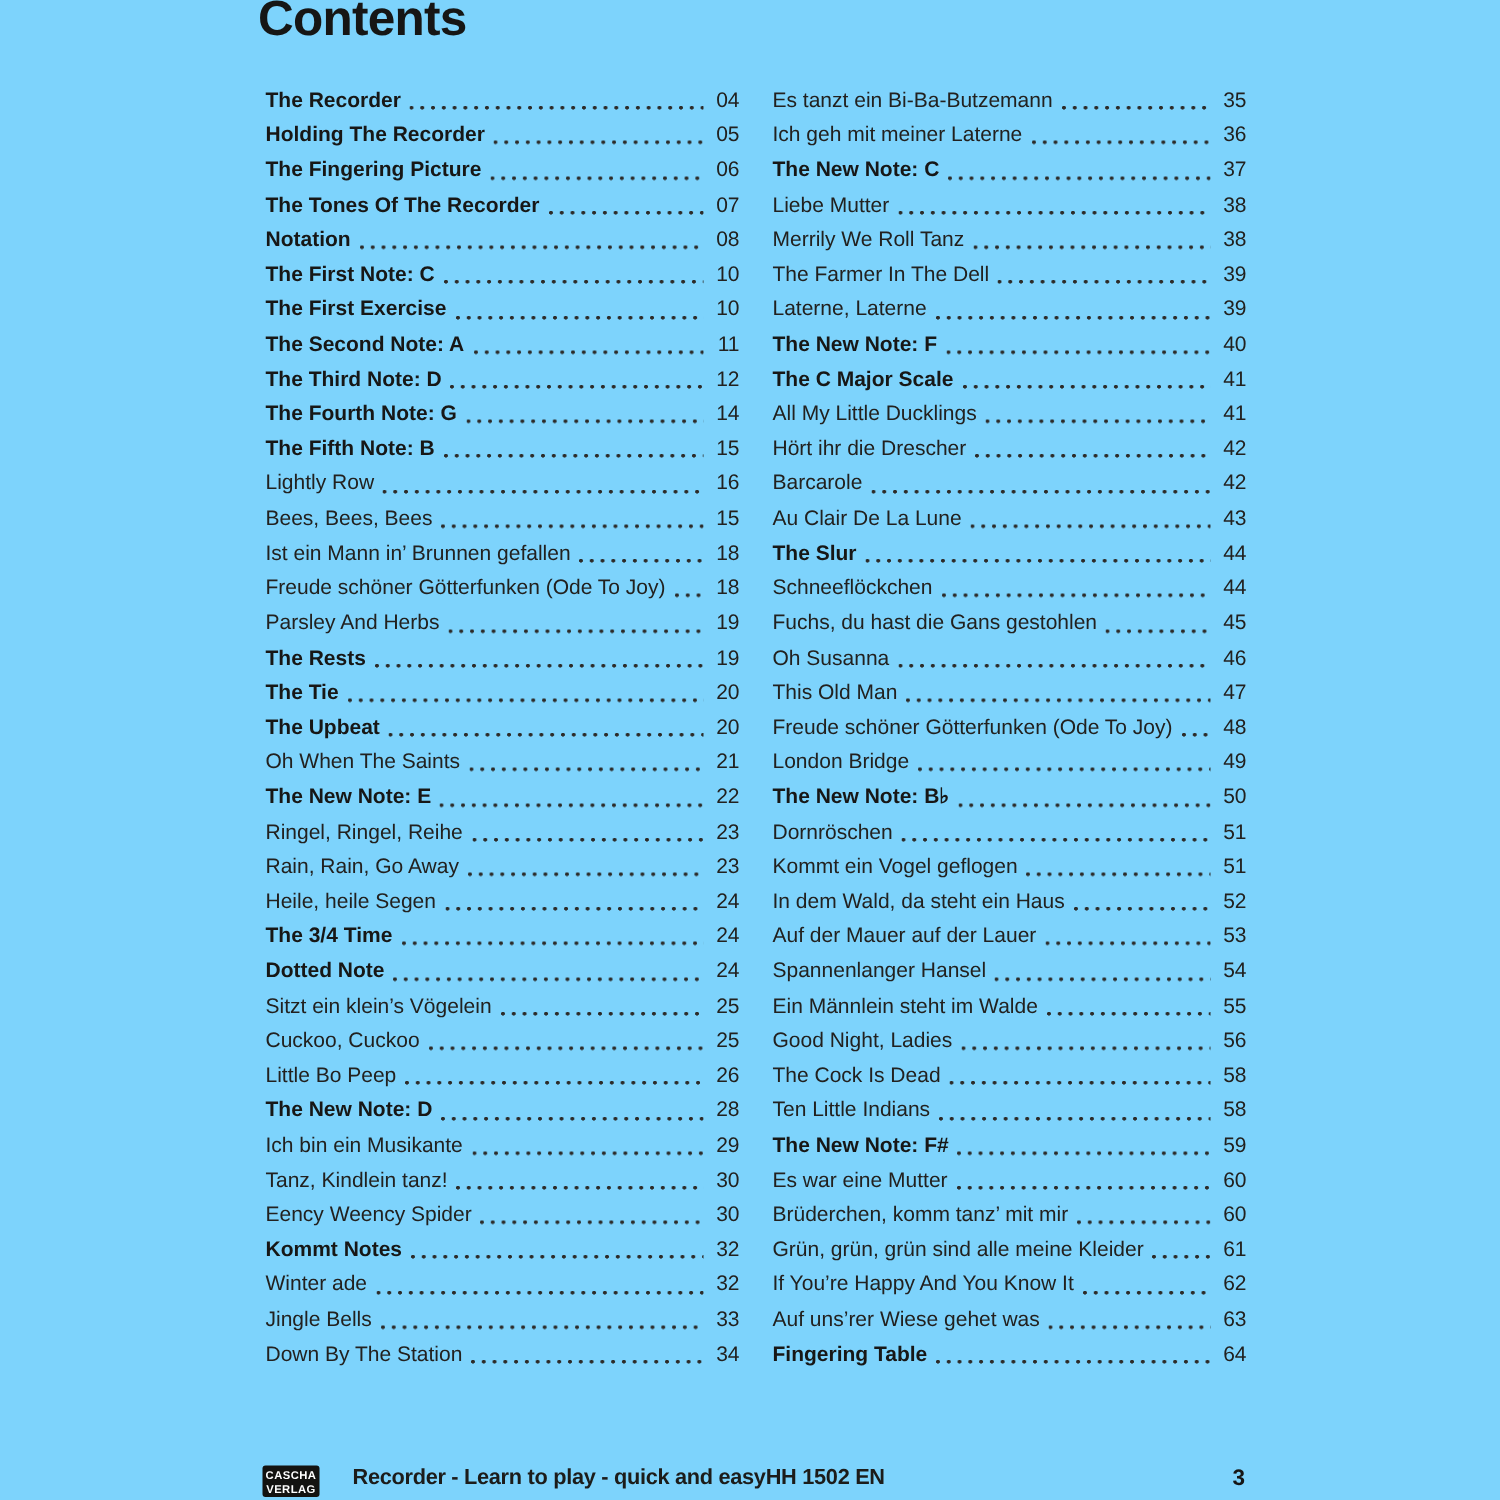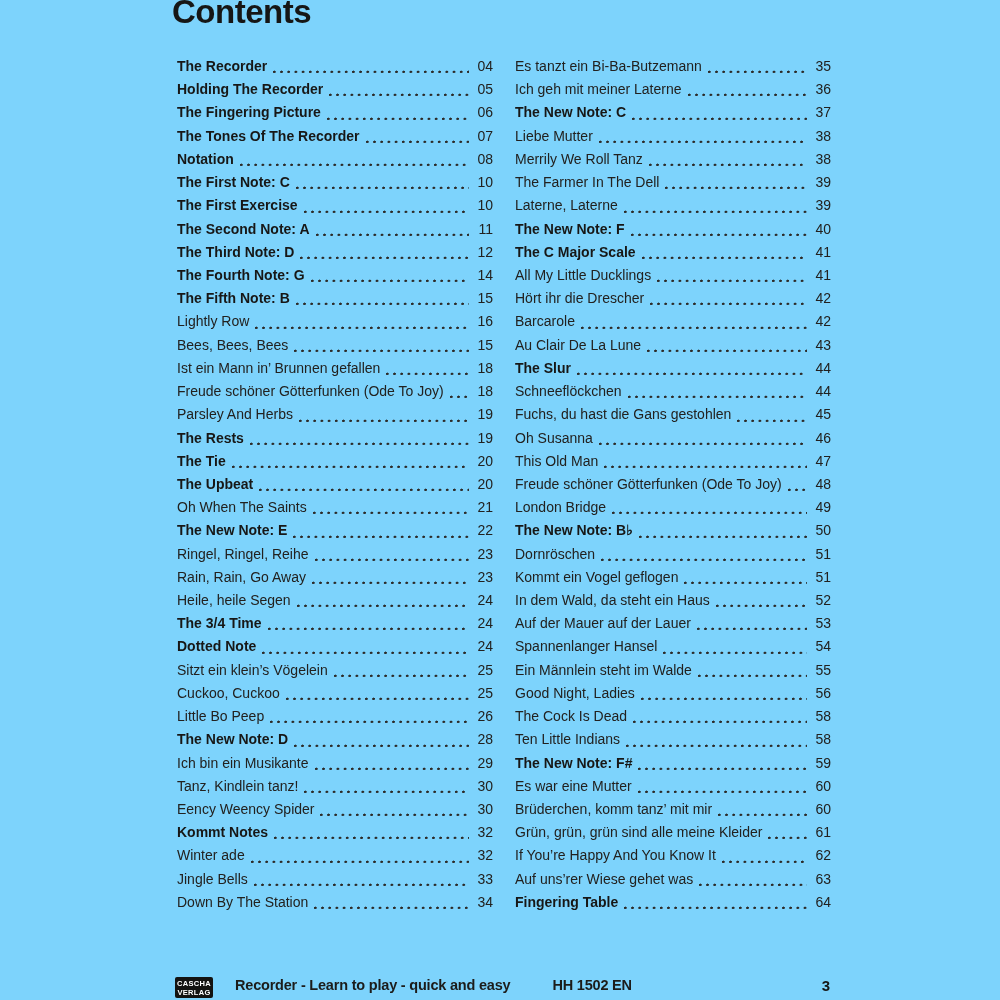--- a/index.html
+++ b/index.html
@@ -84,21 +84,20 @@
     letter-spacing: 0.3px;
   }
   .book-title {
     margin-left: 22px;
     font-size: 14.5px;
     font-weight: bold;
     letter-spacing: -0.2px;
     color: #1c1c1a;
   }
   .catalog-number {
-    margin-left: 42px;
     font-size: 14.5px;
     font-weight: bold;
     letter-spacing: -0.2px;
     color: #1c1c1a;
   }
   .page-number {
     margin-left: auto;
     font-size: 15px;
     font-weight: bold;
     color: #161615;

